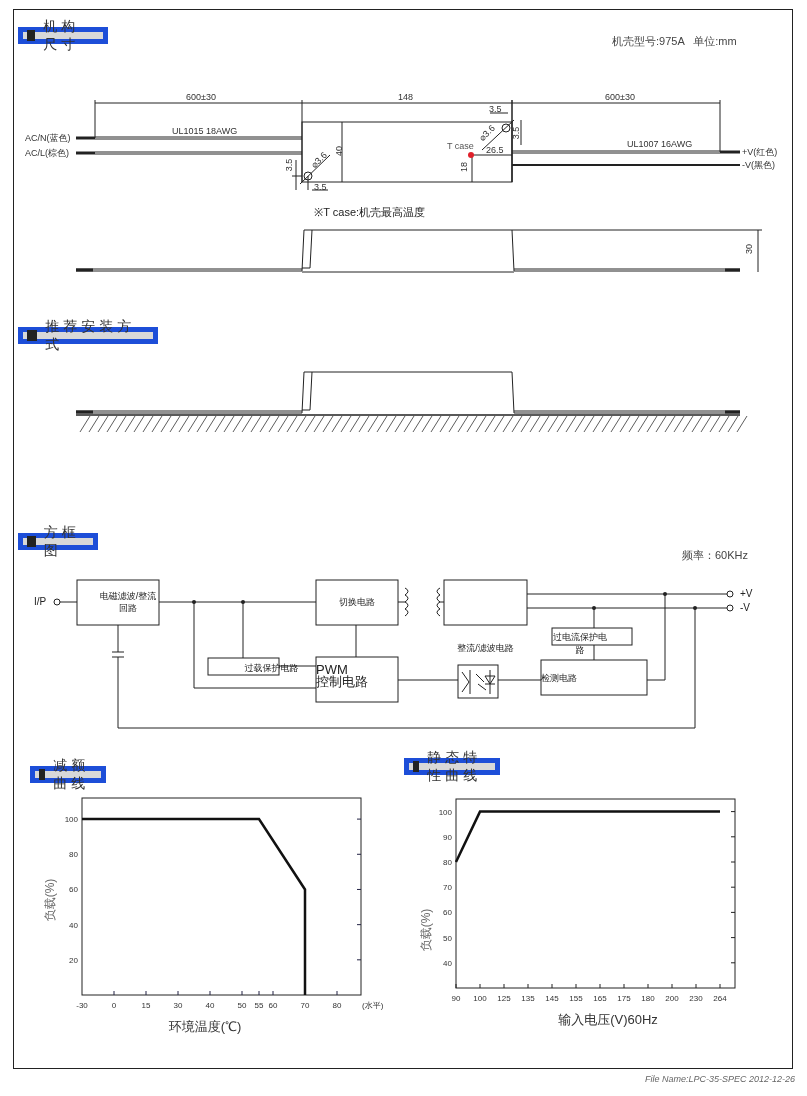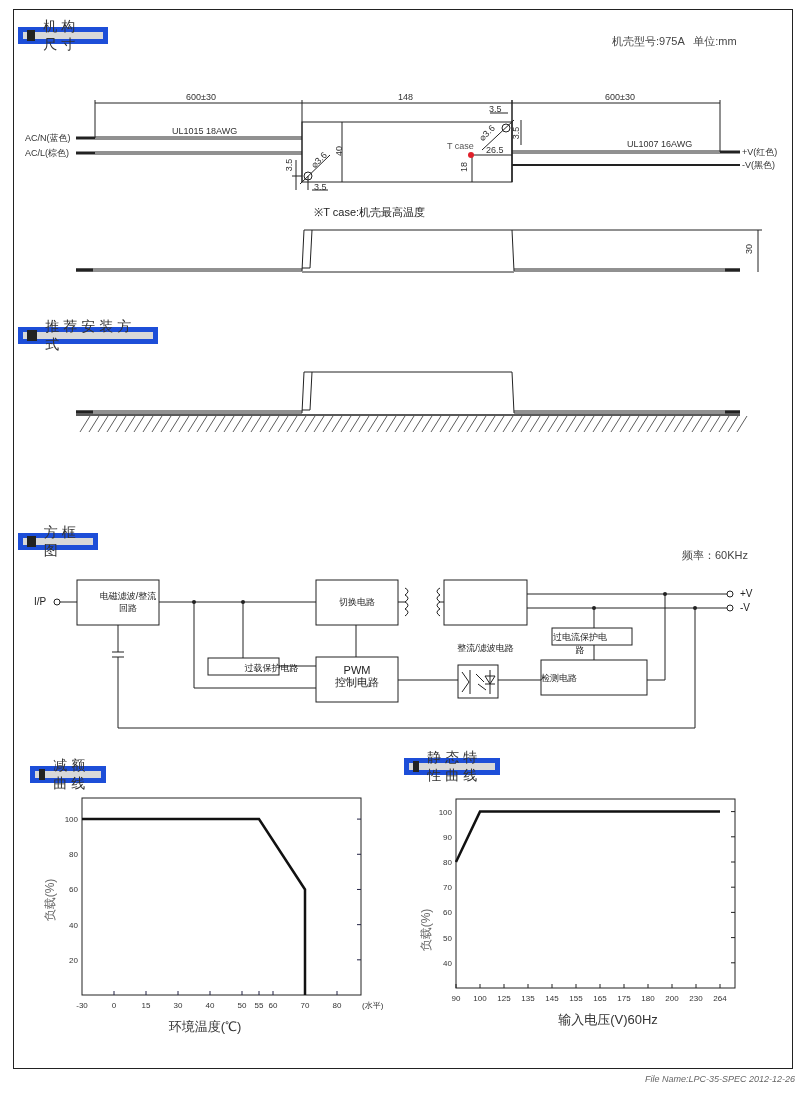--- a/index.html
+++ b/index.html
@@ -262,21 +262,21 @@
   </g>
 </svg>
 <div class="abs" style="left:34px;top:596px;font-size:10px;">I/P</div>
 <div class="abs" style="left:77px;top:590px;width:102px;text-align:center;font-size:9px;line-height:12px;">
     <div>电磁滤波/整流</div>
     <div>回路</div>
   </div>
 <div class="abs" style="left:316px;top:596px;width:82px;text-align:center;font-size:9px;">切换电路</div>
 <div class="abs" style="left:444px;top:596px;width:83px;text-align:center;font-size:9px;margin-top:46px;">整流/滤波电路</div>
 <div class="abs" style="left:224px;top:662px;width:71px;text-align:center;font-size:9px;margin-left:12px;">过载保护电路</div>
-<div class="abs" style="left:316px;top:664px;width:82px;text-align:center;font-size:11px;line-height:12px;">
+<div class="abs" style="left:316px;top:664px;width:82px;text-align:left;font-size:13px;line-height:12px;">
     <div>PWM</div>
     <div>控制电路</div>
   </div>
 <div class="abs" style="left:552px;top:631px;width:56px;text-align:center;font-size:9px;">过电流保护电路</div>
 <div class="abs" style="left:541px;top:672px;width:106px;text-align:left;font-size:9px;">检测电路</div>
 <div class="abs" style="left:740px;top:588px;font-size:10px;">+V</div>
 <div class="abs" style="left:740px;top:602px;font-size:10px;">-V</div>
 
 <svg id="chart1" class="abs" style="left:0;top:790px;" width="400" height="250">
     <rect x="82" y="8" width="279" height="197" fill="none" stroke="#222" stroke-width="1"></rect>

